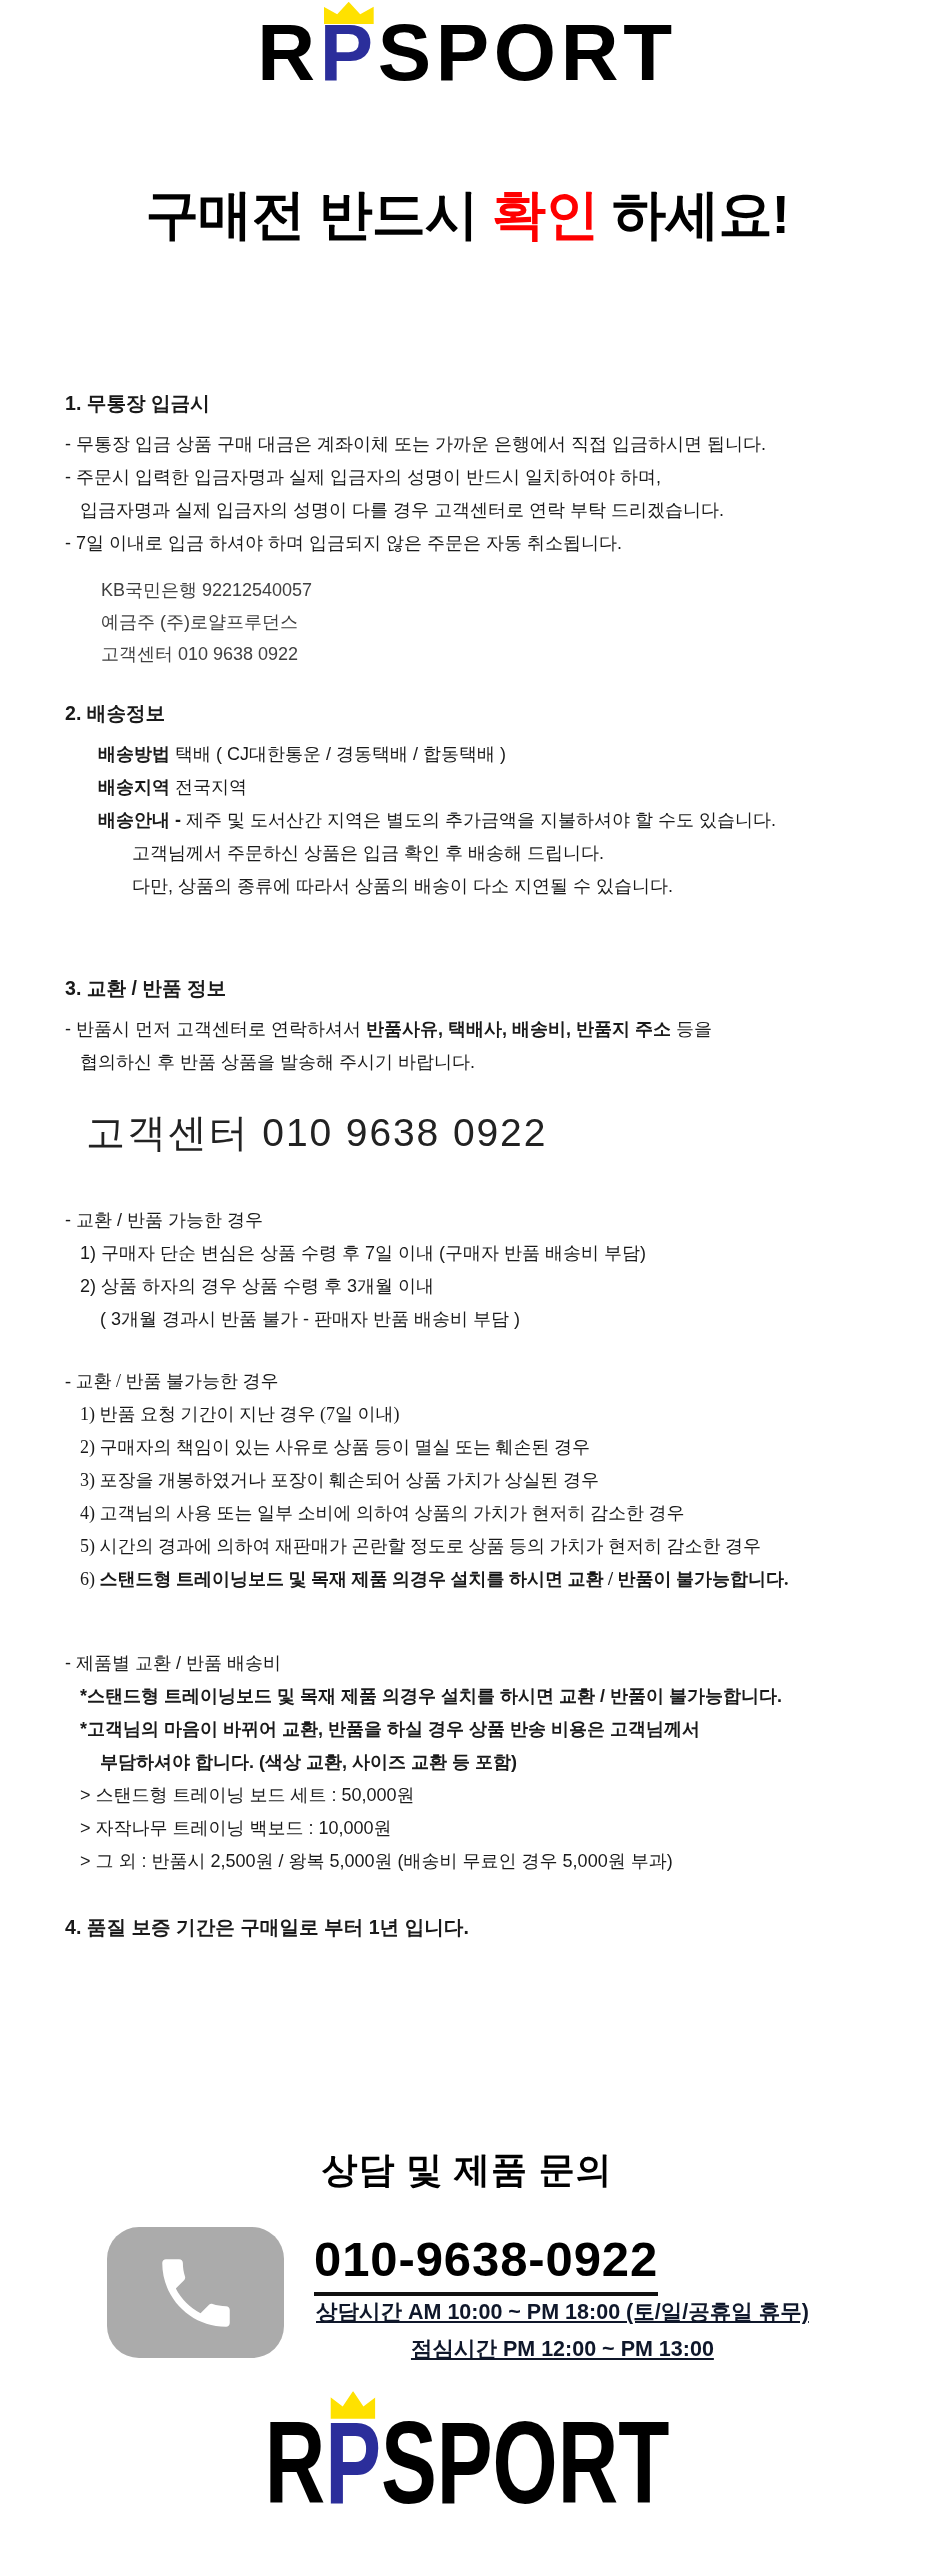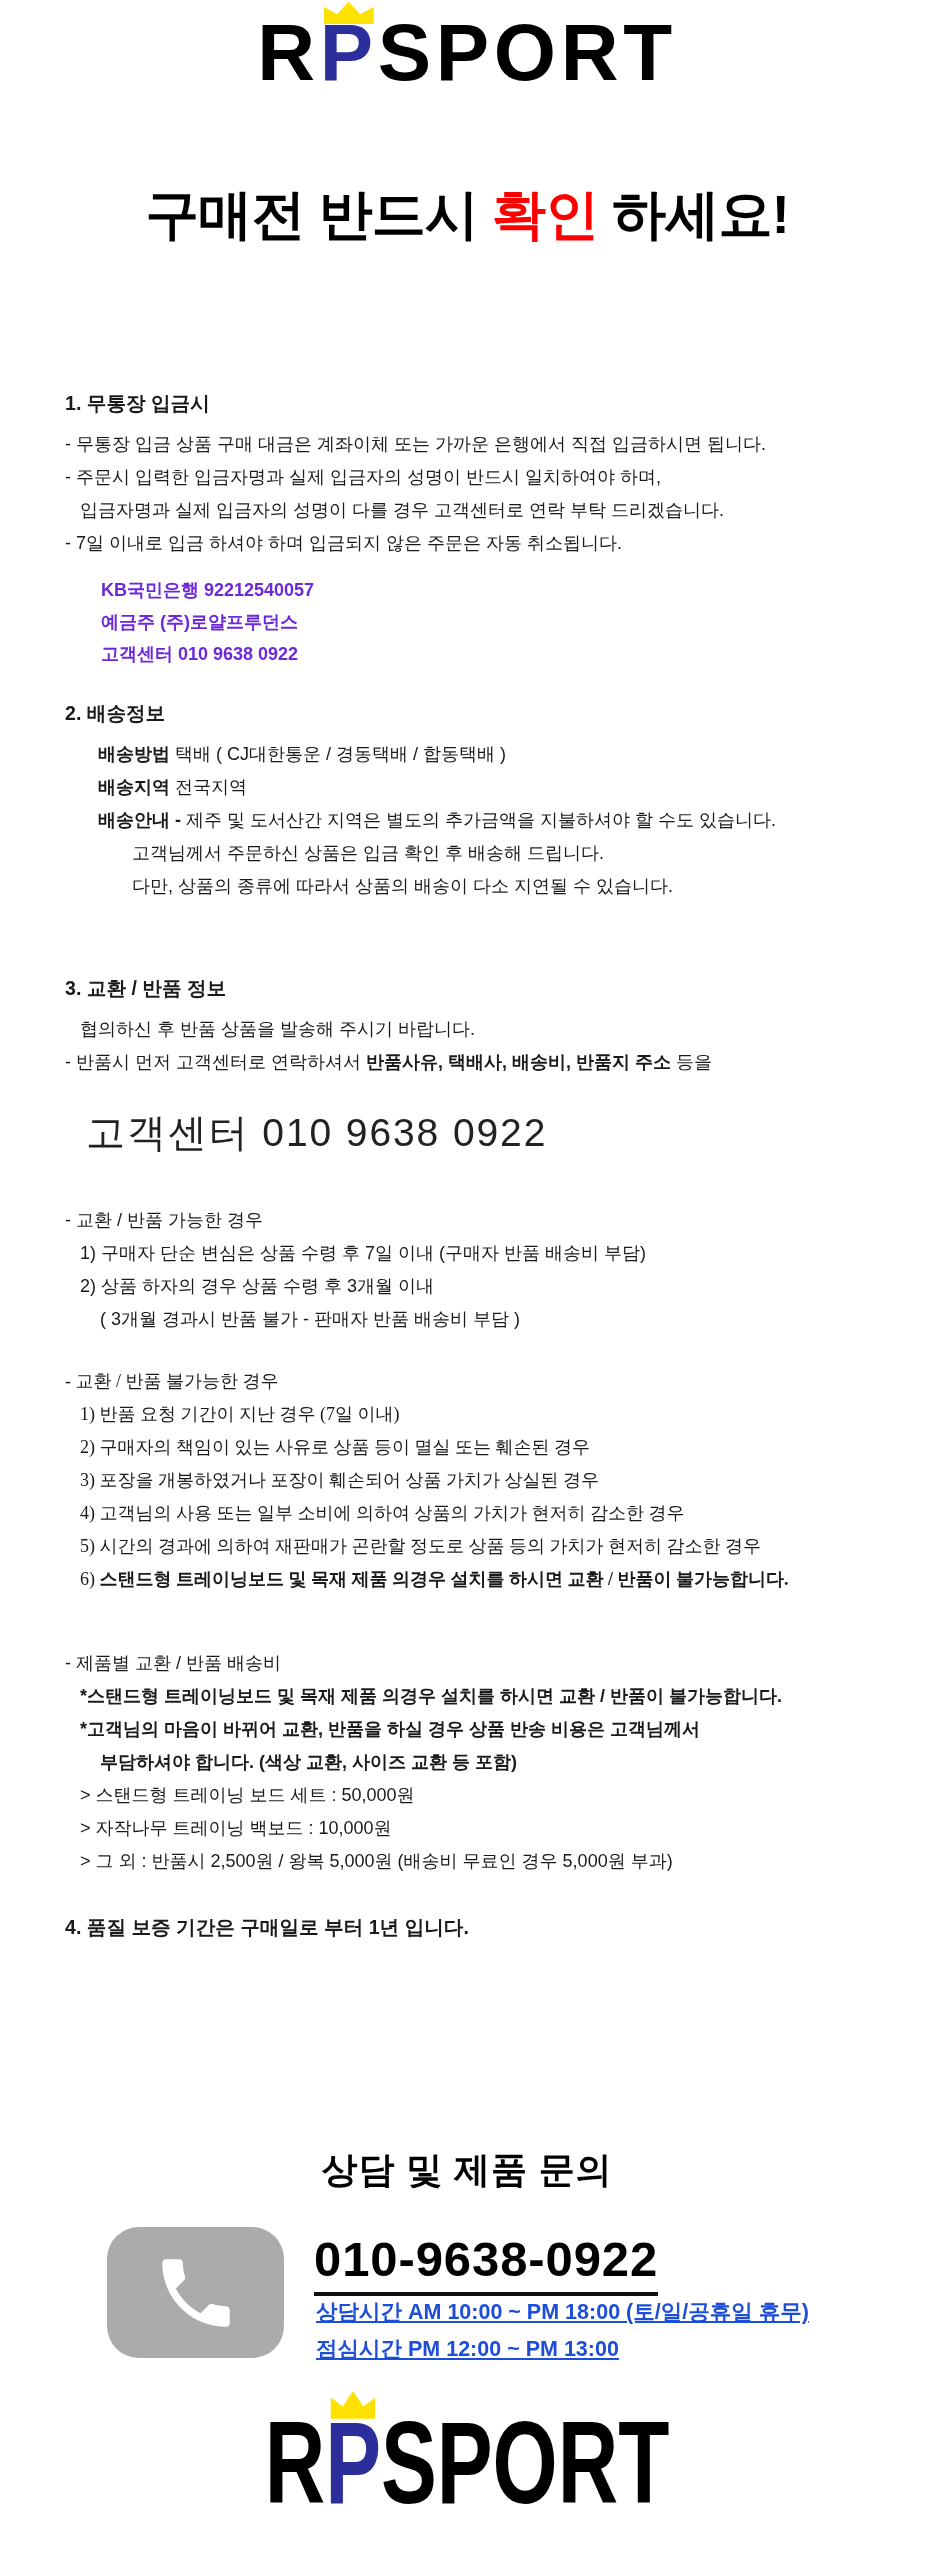--- a/index.html
+++ b/index.html
@@ -23,37 +23,37 @@
   .main-heading .hl{color:#FF0000;}
 
   
   .sec{position:absolute;left:65px;right:18.7px;}
   .sec-title{font-size:19.6px;font-weight:bold;margin:0 0 11.2px 0;white-space:nowrap;}
   .line{margin:0;font-size:18px;line-height:33px;white-space:nowrap;}
   .b{font-weight:bold;}
   .ind1{padding-left:15px;}
   .ind2{padding-left:35px;}
   .ind3{padding-left:67px;}
-  .bank{position:absolute;left:101px;top:574px;font-weight:bold;color:#6d28d9;}
+  .bank{position:absolute;left:101px;top:574px;font-weight:normal;color:#404040;}
   .bank .line{line-height:32px;}
   .kv .lbl{font-weight:bold;padding-left:33px;}
   .cs-large{position:absolute;left:86px;top:1106px;font-size:39px;letter-spacing:1.9px;
             color:#222;white-space:nowrap;}
   .warranty{font-size:19.6px;font-weight:bold;white-space:nowrap;margin:0;}
 
   
   .contact-title{position:absolute;top:2146px;left:0;width:100%;text-align:center;
                  font-size:36px;font-weight:900;letter-spacing:0.9px;color:#000;white-space:nowrap;}
   .phone-icon{position:absolute;left:107px;top:2227px;width:177px;height:131px;
               background:#ABABAB;border-radius:32px;display:flex;align-items:center;justify-content:center;}
   .phone-icon svg{width:90px;height:90px;fill:#ffffff;}
   .phone-number{position:absolute;left:314px;top:2231px;font-size:49px;font-weight:bold;
                 color:#000;border-bottom:4.7px solid #111;padding-bottom:5px;white-space:nowrap;
                 letter-spacing:0.9px;}
-  .hours{position:absolute;left:316px;top:2297px;font-size:21.5px;font-weight:bold;color:#1d4ed8;}
+  .hours{position:absolute;left:316px;top:2297px;font-size:21.5px;font-weight:bold;color:#0f172a;text-align:center;}
   .hours p{margin:0 0 8.4px 0;text-decoration:underline;white-space:nowrap;}
 </style>
 </head>
 <body>
 
 <div class="page">
 
   <div class="logo logo-top">
     <span>R</span>
       <span class="p-wrap"><span class="crown"></span><span>P</span></span>
@@ -82,22 +82,22 @@
     <p class="sec-title">2. 배송정보</p>
     <p class="line kv"><span class="lbl">배송방법</span> <span>택배 ( CJ대한통운 / 경동택배 / 합동택배 )</span></p>
     <p class="line kv"><span class="lbl">배송지역</span> <span>전국지역</span></p>
     <p class="line kv"><span class="lbl">배송안내 -</span> <span>제주 및 도서산간 지역은 별도의 추가금액을 지불하셔야 할 수도 있습니다.</span></p>
     <p class="line ind3">고객님께서 주문하신 상품은 입금 확인 후 배송해 드립니다.</p>
     <p class="line ind3">다만, 상품의 종류에 따라서 상품의 배송이 다소 지연될 수 있습니다.</p>
   </div>
 
   <div class="sec" style="top:975px;">
     <p class="sec-title">3. 교환 / 반품 정보</p>
+    <p class="line"><span>- 반품시 먼저 고객센터로 연락하셔서 </span><span class="b">반품사유, 택배사, 배송비, 반품지 주소</span><span> 등을</span></p>
     <p class="line ind1">협의하신 후 반품 상품을 발송해 주시기 바랍니다.</p>
-    <p class="line"><span>- 반품시 먼저 고객센터로 연락하셔서 </span><span class="b">반품사유, 택배사, 배송비, 반품지 주소</span><span> 등을</span></p>
   </div>
 
   <div class="cs-large">고객센터 010 9638 0922</div>
 
   <div class="sec" style="top:1204px;">
     <p class="line">- 교환 / 반품 가능한 경우</p>
     <p class="line ind1">1) 구매자 단순 변심은 상품 수령 후 7일 이내 (구매자 반품 배송비 부담)</p>
     <p class="line ind1">2) 상품 하자의 경우 상품 수령 후 3개월 이내</p>
     <p class="line ind2">( 3개월 경과시 반품 불가 - 판매자 반품 배송비 부담 )</p>
   </div>

